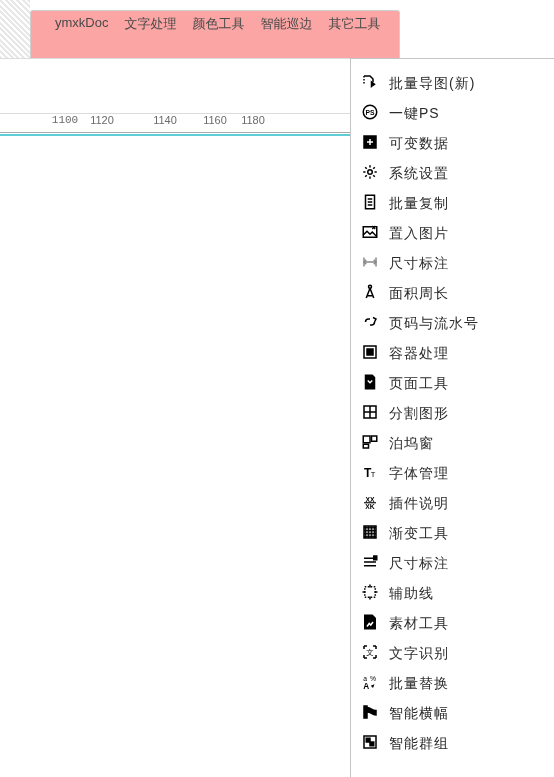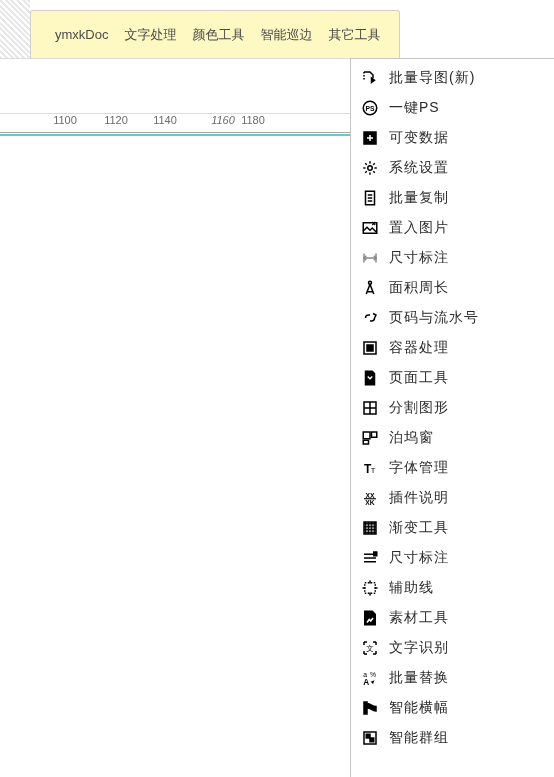--- a/index.html
+++ b/index.html
@@ -22,23 +22,22 @@
     background-image: repeating-linear-gradient(45deg,#e8e8e8 0 2px,#fff 2px 4px);
   }
   .tab {
     position: absolute;
     top: 10px; left: 30px;
     height: 48px;
     width: 370px;
     border: 1px solid #d0d0d0;
     border-bottom: none;
     border-radius: 3px 3px 0 0;
-    background: #fef9c3;
+    background: #fca5a5;
     display: flex;
-    align-items: center;
     padding-left: 18px;
     gap: 4px;
   }
   .tab-label {
     color: #4a4a4a;
     font-size: 13px;
     padding: 4px 6px;
   }
   .toolbar-divider {
     height: 56px;
@@ -80,21 +79,21 @@
     bottom: 0;
     background: #fff;
     border-left: 1px solid #c5c5c5;
     border-top: 1px solid #c5c5c5;
     display: flex;
     flex-direction: column;
     padding-top: 4px;
   }
   .menu-item {
     display: flex;
-    align-items: center;
+    align-items: flex-end;
     height: 30px;
     padding-left: 8px;
     gap: 8px;
     cursor: pointer;
   }
   .icon-slot {
     width: 22px; height: 22px;
     display: flex;
     align-items: center;
     justify-content: center;
@@ -120,24 +119,24 @@
     <span class="tab-label">其它工具</span>
   </div>
 </div>
 
 <div class="toolbar-divider"></div>
 
 <div class="ruler-area">
   <div class="ruler-line"></div>
   <div class="ruler-cyan"></div>
   <div id="ruler-marks">
-      <span class="ruler-mark" style="left: 65px;">1100</span>
-      <span class="ruler-mark" style="left: 116px;">1120</span>
+      <span class="ruler-mark" style="left: 65px; font-family: Liberation Mono, monospace;">1100</span>
+      <span class="ruler-mark" style="left: 102px;">1120</span>
       <span class="ruler-mark" style="left: 165px;">1140</span>
-      <span class="ruler-mark" style="left: 223px; font-style: italic;">1160</span>
+      <span class="ruler-mark" style="left: 215px;">1160</span>
       <span class="ruler-mark" style="left: 253px;">1180</span>
     </div>
 </div>
 
 <div class="canvas-area"></div>
 
 <div class="context-menu" id="context-menu">
     <div class="menu-item">
       <span class="icon-slot">
         <svg viewBox="0 0 24 24" fill="none" stroke="#000" stroke-width="2">

